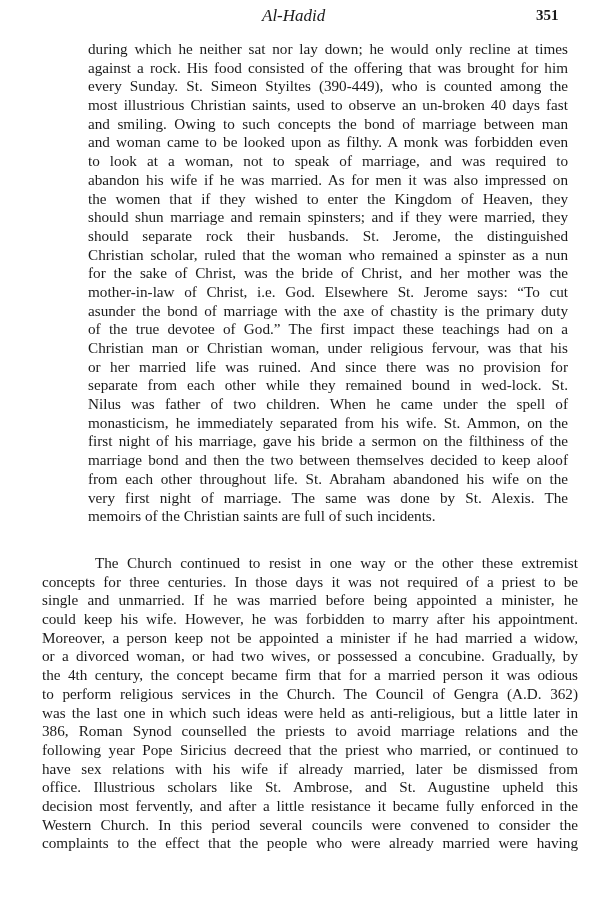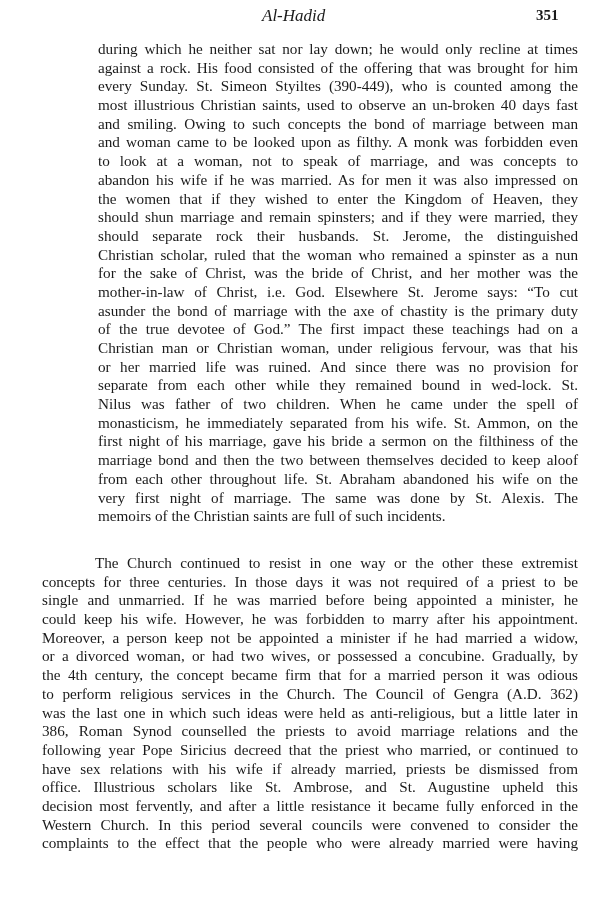--- a/index.html
+++ b/index.html
@@ -14,40 +14,40 @@
   }
   .page-number {
     position: absolute; left: 523px; top: 3px; font-size: 15px; font-weight: bold; margin-left: 13px;
   }
   .para { position: absolute; font-size: 15.2px; line-height: 18.7px; }
   .para .line {
     display: block; white-space: nowrap; text-align: justify; text-align-last: justify;
     height: 18.7px;
   }
   .para .line.last { text-align-last: left; }
-  #p1 { left: 88px; top: 40px; width: 480px; margin-left: 10px; }
+  #p1 { left: 88px; top: 40px; width: 480px; }
   #p2 { left: 42px; top: 554px; width: 536px; }
   #p2 .line.first { padding-left: 53px; box-sizing: border-box; }
 </style>
 </head>
 <body>
 
 <div class="header">
   <span class="running-title">Al-Hadid</span>
   <span class="page-number">351</span>
 </div>
 
 <div class="para" id="p1">
   <span class="line">during which he neither sat nor lay down; he would only recline at times</span>
   <span class="line">against a rock. His food consisted of the offering that was brought for him</span>
   <span class="line">every Sunday. St. Simeon Styiltes (390-449), who is counted among the</span>
   <span class="line">most illustrious Christian saints, used to observe an un-broken 40 days fast</span>
   <span class="line">and smiling. Owing to such concepts the bond of marriage between man</span>
   <span class="line">and woman came to be looked upon as filthy. A monk was forbidden even</span>
-  <span class="line">to look at a woman, not to speak of marriage, and was concepts to</span>
+  <span class="line">to look at a woman, not to speak of marriage, and was required to</span>
   <span class="line">abandon his wife if he was married. As for men it was also impressed on</span>
   <span class="line">the women that if they wished to enter the Kingdom of Heaven, they</span>
   <span class="line">should shun marriage and remain spinsters; and if they were married, they</span>
   <span class="line">should separate rock their husbands. St. Jerome, the distinguished</span>
   <span class="line">Christian scholar, ruled that the woman who remained a spinster as a nun</span>
   <span class="line">for the sake of Christ, was the bride of Christ, and her mother was the</span>
   <span class="line">mother-in-law of Christ, i.e. God. Elsewhere St. Jerome says: “To cut</span>
   <span class="line">asunder the bond of marriage with the axe of chastity is the primary duty</span>
   <span class="line">of the true devotee of God.” The first impact these teachings had on a</span>
   <span class="line">Christian man or Christian woman, under religious fervour, was that his</span>
@@ -67,18 +67,18 @@
   <span class="line">concepts for three centuries. In those days it was not required of a priest to be</span>
   <span class="line">single and unmarried. If he was married before being appointed a minister, he</span>
   <span class="line">could keep his wife. However, he was forbidden to marry after his appointment.</span>
   <span class="line">Moreover, a person keep not be appointed a minister if he had married a widow,</span>
   <span class="line">or a divorced woman, or had two wives, or possessed a concubine. Gradually, by</span>
   <span class="line">the 4th century, the concept became firm that for a married person it was odious</span>
   <span class="line">to perform religious services in the Church. The Council of Gengra (A.D. 362)</span>
   <span class="line">was the last one in which such ideas were held as anti-religious, but a little later in</span>
   <span class="line">386, Roman Synod counselled the priests to avoid marriage relations and the</span>
   <span class="line">following year Pope Siricius decreed that the priest who married, or continued to</span>
-  <span class="line">have sex relations with his wife if already married, priests be dismissed from</span>
+  <span class="line">have sex relations with his wife if already married, later be dismissed from</span>
   <span class="line">office. Illustrious scholars like St. Ambrose, and St. Augustine upheld this</span>
   <span class="line">decision most fervently, and after a little resistance it became fully enforced in the</span>
   <span class="line">Western Church. In this period several councils were convened to consider the</span>
   <span class="line">complaints to the effect that the people who were already married were having</span>
 </div>
 
 </body></html>

